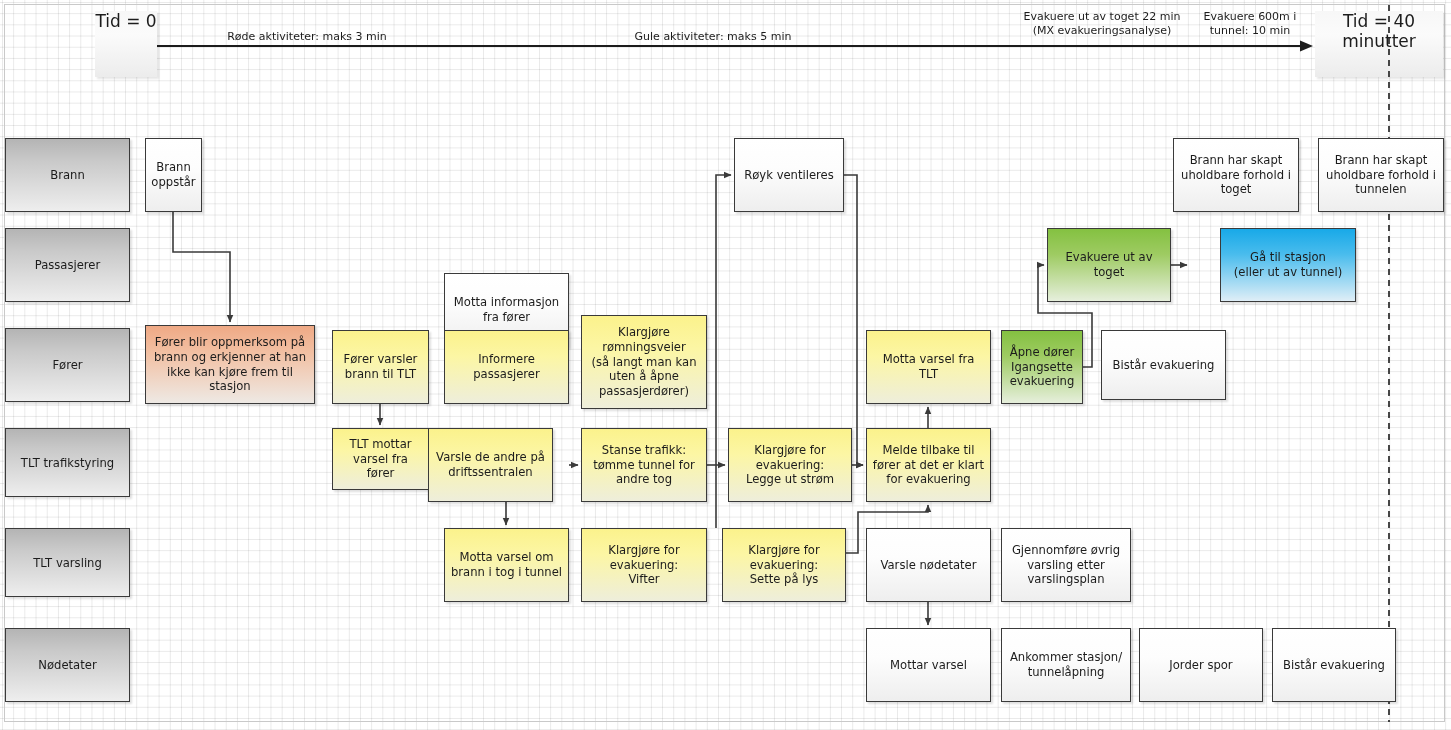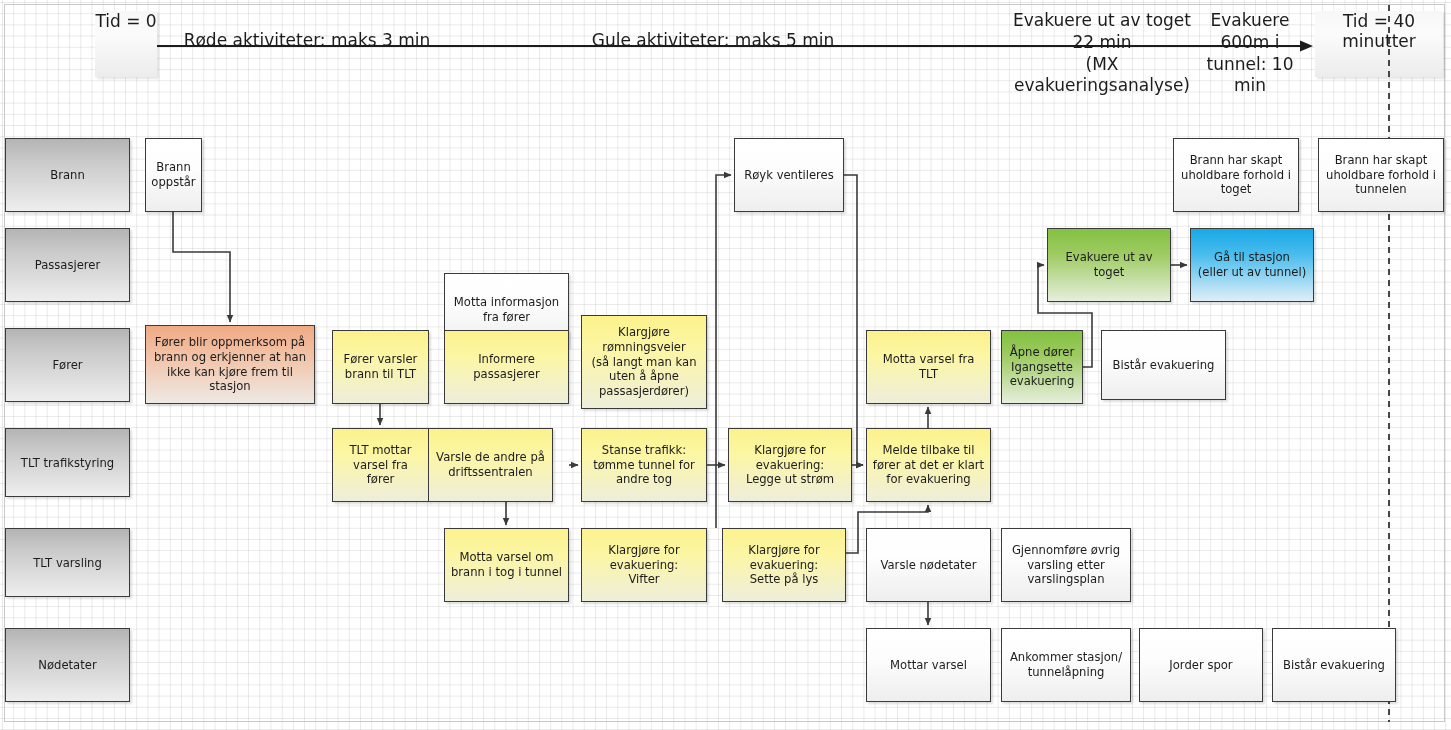--- a/index.html
+++ b/index.html
@@ -62,21 +62,21 @@
     display:flex;align-items:flex-start;justify-content:center;
     text-align:center;
     color:#1c1c1c;
     font-size:17px;
     background:linear-gradient(to bottom,#f7f7f7 0%,#fbfbfb 35%,#ececec 100%);
     box-shadow:2px 2px 2px rgba(0,0,0,0.10);
     border:none;
   }
   .tl-label{
     position:absolute;
-    font-size:17px;
+    font-size:11px;
     color:#1c1c1c;
     text-align:center;
     line-height:1.28;
     white-space:pre-line;
   }
   svg.links{
     position:absolute;left:0;top:0;
     width:1451px;height:730px;
     pointer-events:none;
     overflow:visible;
@@ -188,21 +188,21 @@
 tunnelen</span></div>
 
   <div class="node n-white" style="left:444px;top:233px;width:125px;height:74px;margin-top:40px;">
     <span>Motta informasjon
 fra fører</span></div>
 
   <div class="node n-green" style="left:1047px;top:228px;width:124px;height:74px;">
     <span>Evakuere ut av
 toget</span></div>
 
-  <div class="node n-blue" style="left:1190px;top:228px;width:124px;height:74px;">
+  <div class="node n-blue" style="left:1220px;top:228px;width:136px;height:74px;">
     <span>Gå til stasjon
 (eller ut av tunnel)</span></div>
 
   <div class="node n-salmon" style="left:145px;top:325px;width:170px;height:79px;">
     <span>Fører blir oppmerksom på
 brann og erkjenner at han
 ikke kan kjøre frem til
 stasjon</span></div>
 
   <div class="node n-yellow" style="left:332px;top:330px;width:97px;height:74px;">
@@ -224,21 +224,21 @@
     <span>Motta varsel fra TLT</span></div>
 
   <div class="node n-green" style="left:1001px;top:330px;width:82px;height:74px;">
     <span>Åpne dører
 Igangsette
 evakuering</span></div>
 
   <div class="node n-white" style="left:1101px;top:330px;width:125px;height:70px;">
     <span>Bistår evakuering</span></div>
 
-  <div class="node n-yellow" style="left:332px;top:428px;width:97px;height:74px;">
+  <div class="node n-yellow" style="left:332px;top:428px;width:97px;height:62px;">
     <span>TLT mottar
 varsel fra fører</span></div>
 
   <div class="node n-yellow" style="left:428px;top:428px;width:125px;height:74px;">
     <span>Varsle de andre på
 driftssentralen</span></div>
 
   <div class="node n-yellow" style="left:581px;top:428px;width:126px;height:74px;">
     <span>Stanse trafikk:
 tømme tunnel for

